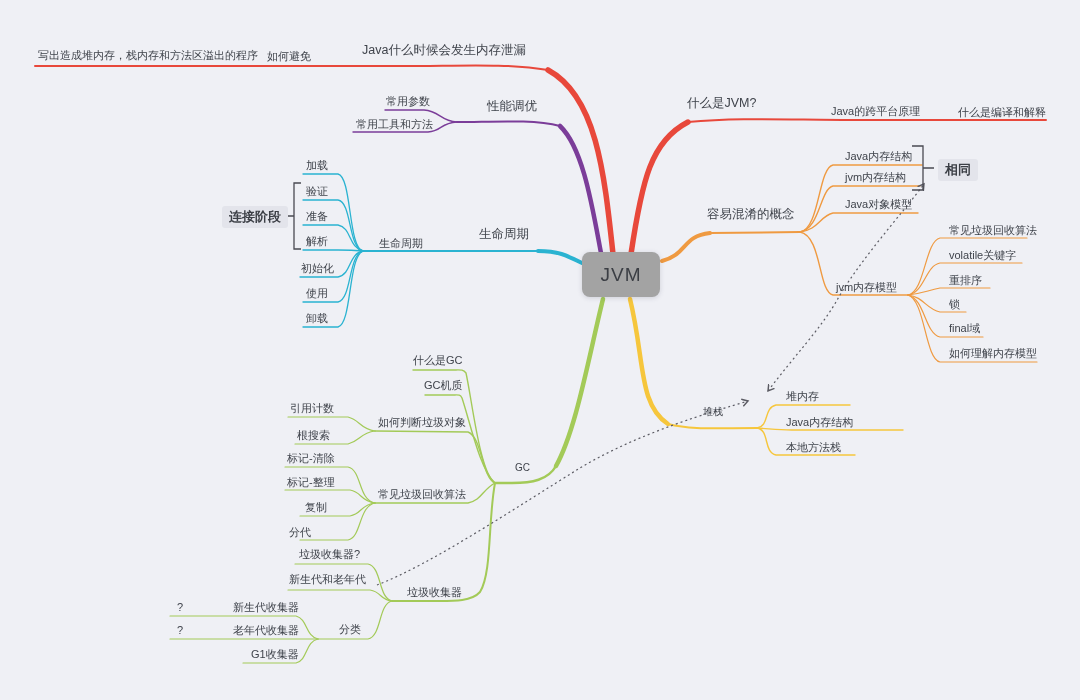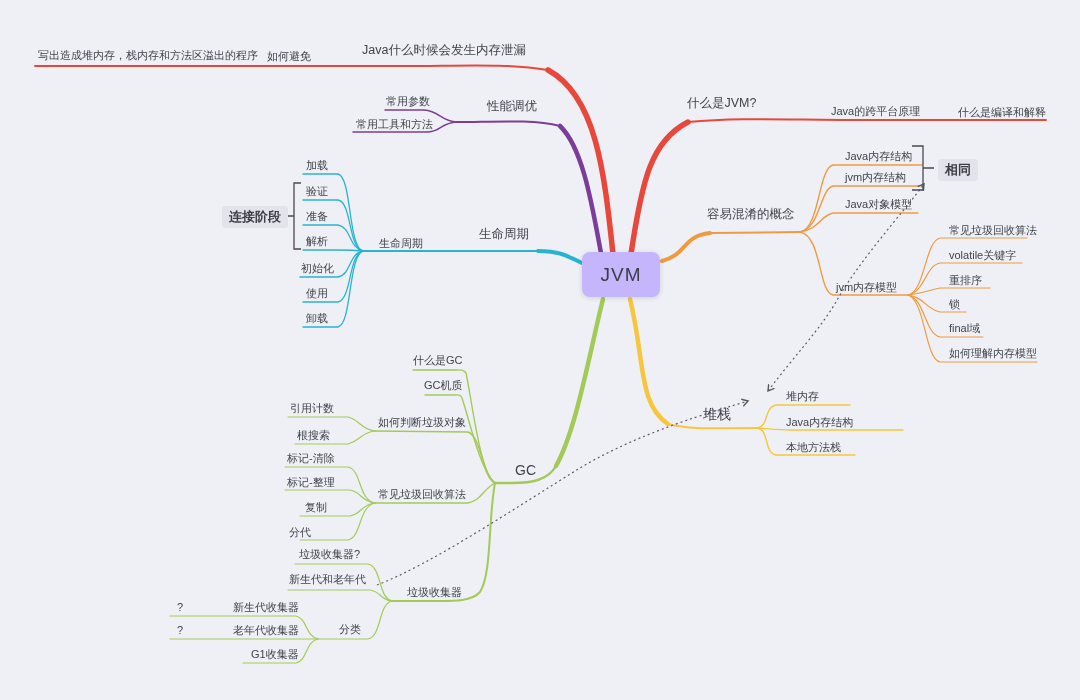--- a/index.html
+++ b/index.html
@@ -7,29 +7,29 @@
     width:1080px;height:700px;position:relative;overflow:hidden;
     background:#eff0f5;
     font-family:"Liberation Sans","DejaVu Sans",sans-serif;
   }
   #canvas-lines{position:absolute;left:0;top:0;}
   .node{
     position:absolute;white-space:nowrap;color:#3f434b;
     font-size:11px;line-height:1.25;cursor:default;
   }
   .t1{font-size:12.5px;}
-  .big{font-size:14px;}
+  .big{font-size:10px;}
   .tag{
     position:absolute;background:#e3e4eb;border-radius:3px;
     font-weight:bold;font-size:13px;color:#3c3f46;
     padding:2px 7px;white-space:nowrap;
   }
   #root-node{
     position:absolute;left:582px;top:252px;width:78px;height:45px;
-    background:#c4b5fd;border-radius:8px;
+    background:#a3a3a3;border-radius:8px;
     box-shadow:0 1px 5px rgba(60,60,90,.18);
     display:flex;align-items:center;justify-content:center;
     font-size:19px;color:#3b3e44;letter-spacing:1px;
   }
 </style>
 </head>
 <body>
 
 <svg id="canvas-lines" width="1080" height="700" viewBox="0 0 1080 700">
   <defs>

